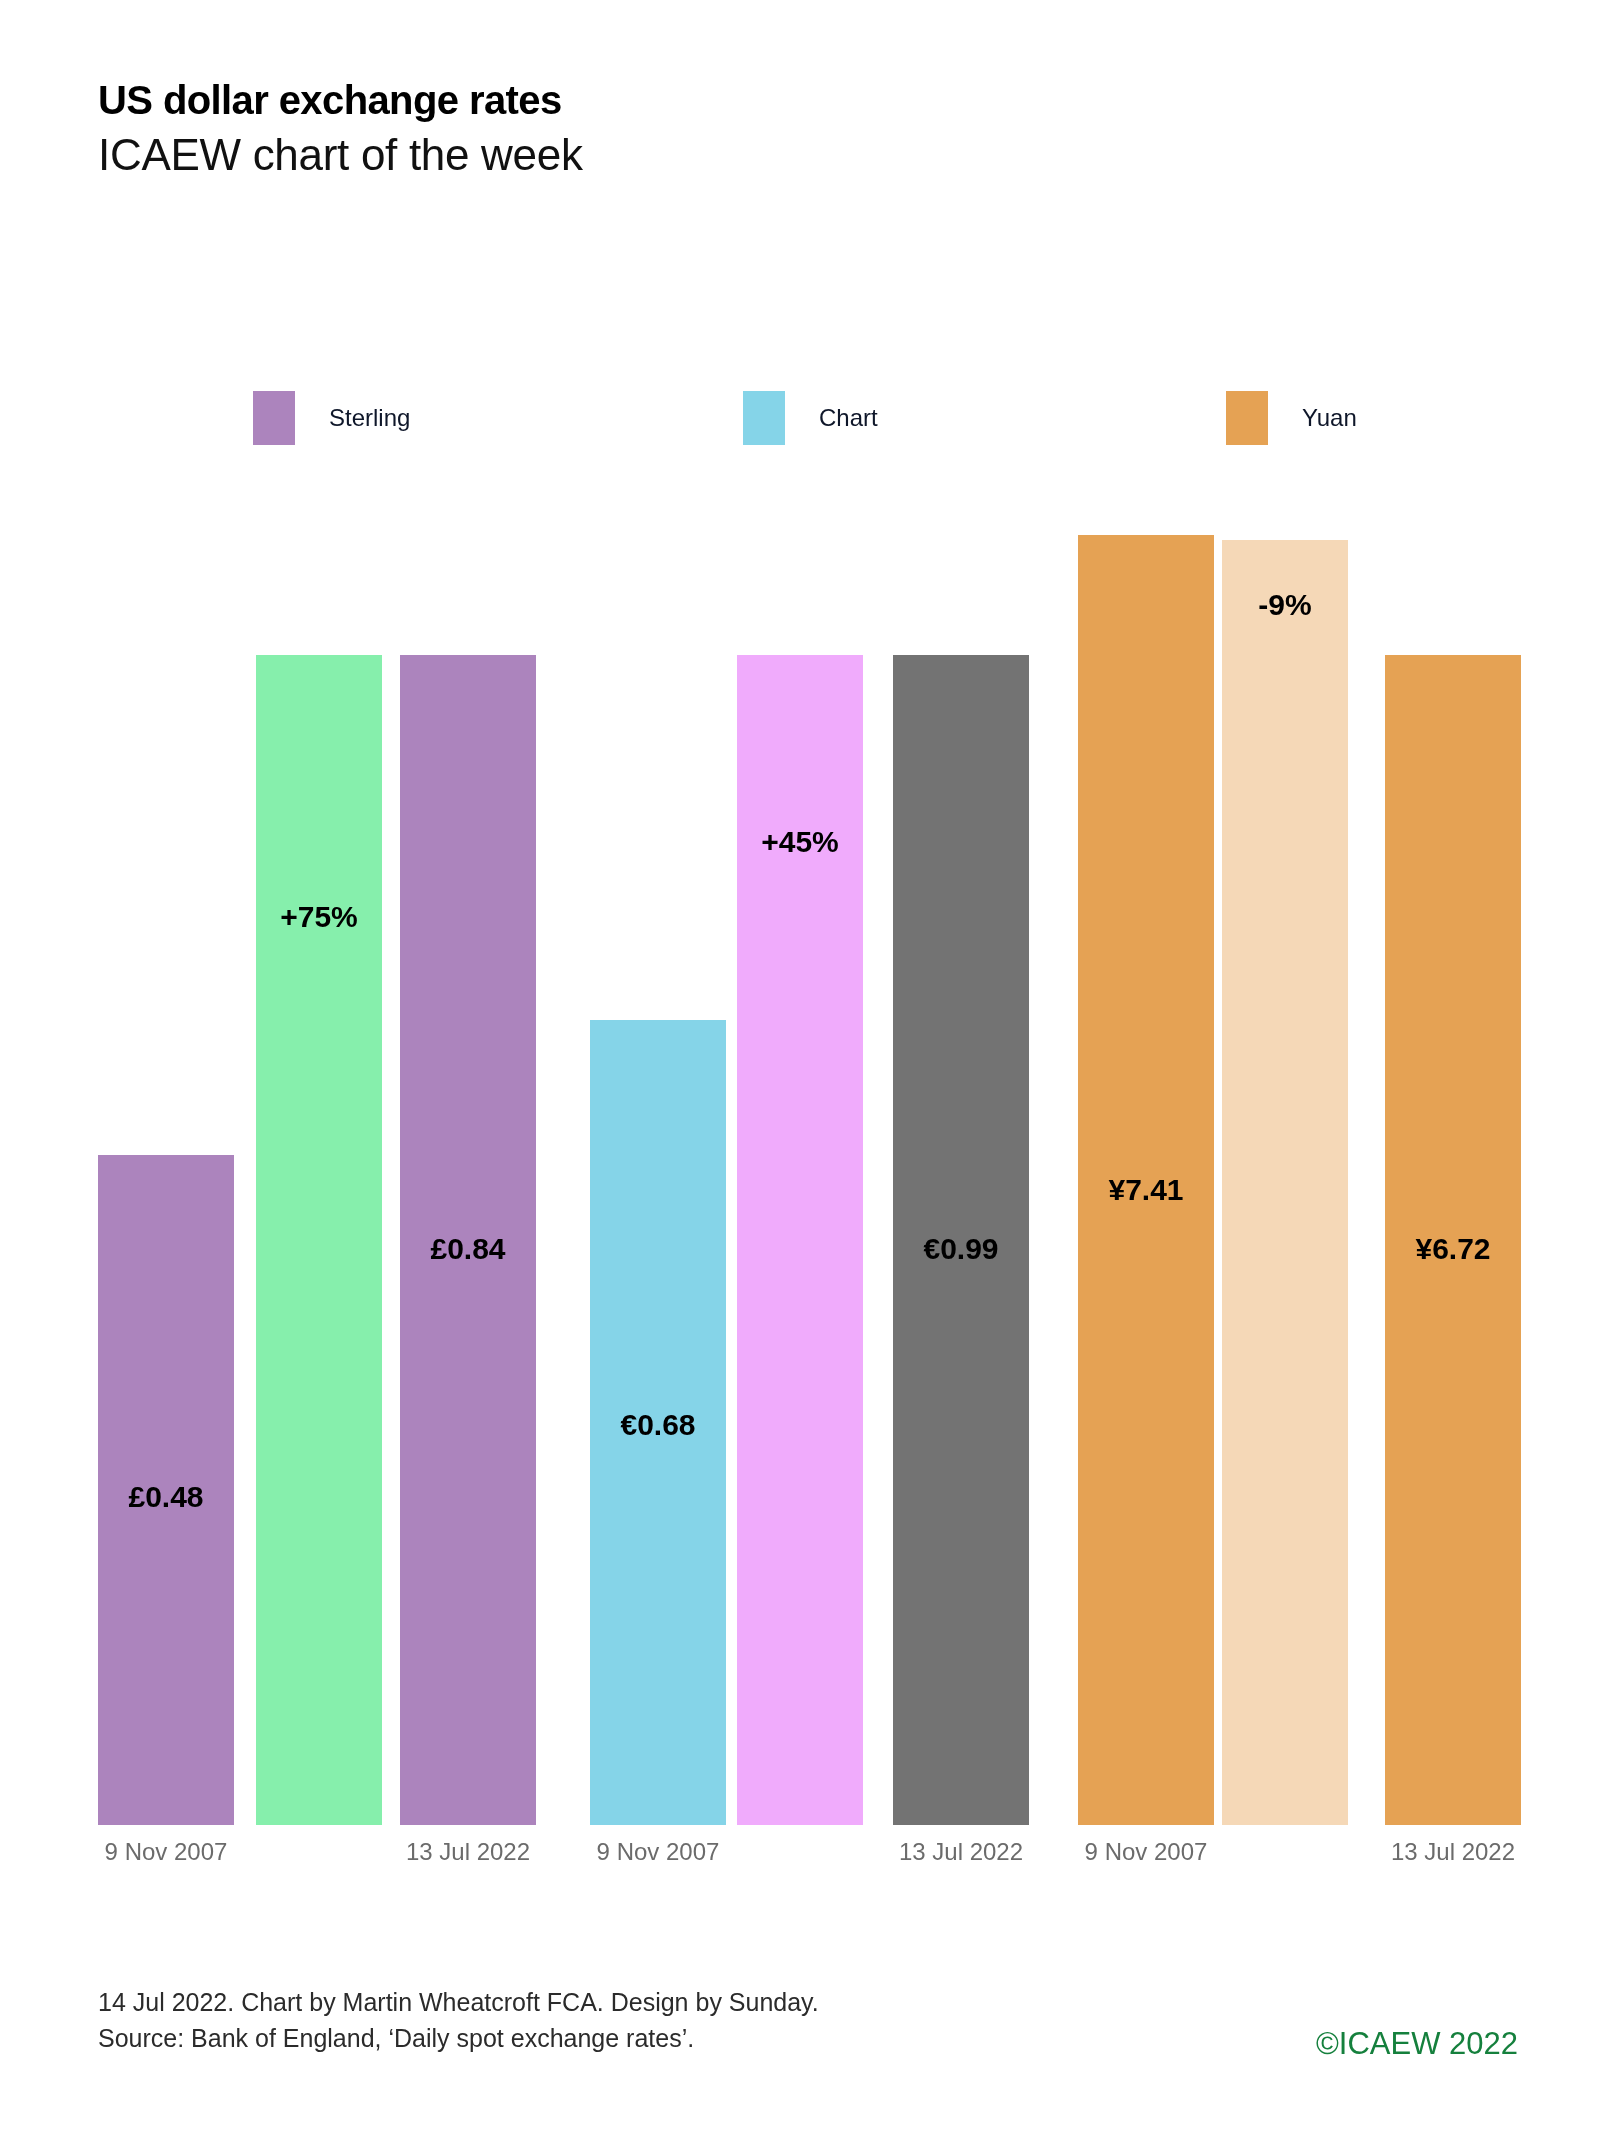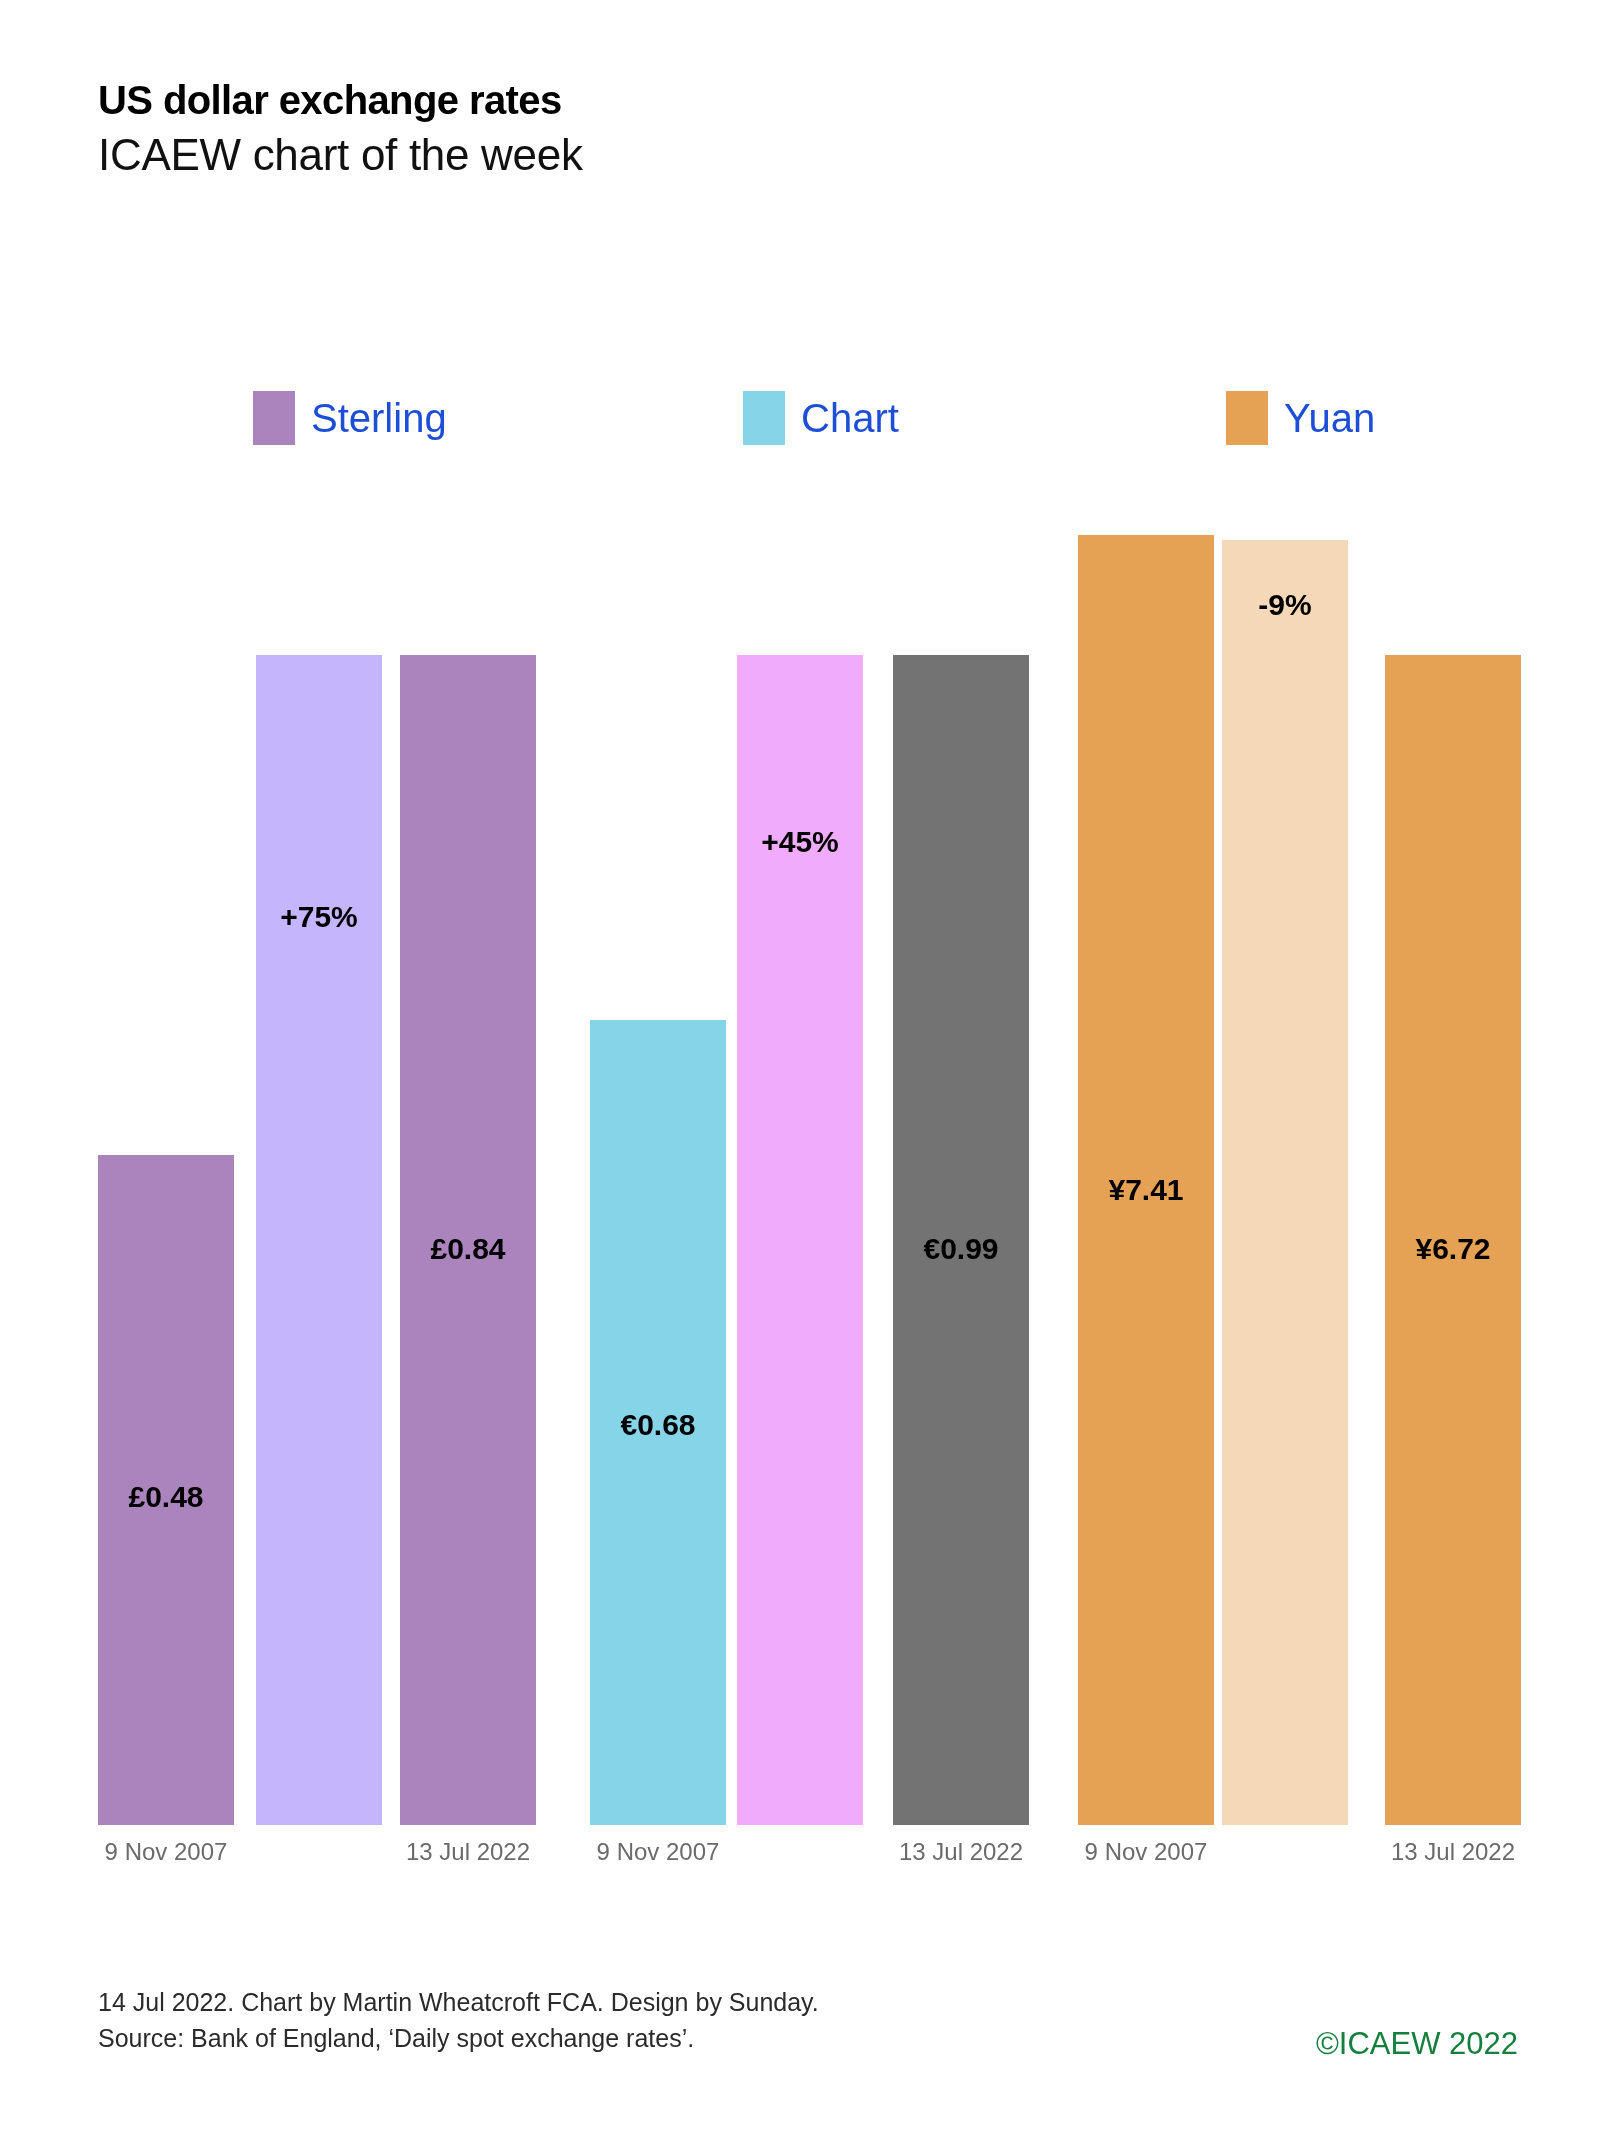--- a/index.html
+++ b/index.html
@@ -60,23 +60,23 @@
   }
   .legend-item.i0 { left: 155px; }
   .legend-item.i1 { left: 645px; }
   .legend-item.i2 { left: 1128px; }
   .legend-swatch {
     width: 42px;
     height: 54px;
     display: block;
   }
   .legend-label {
-    margin-left: 16px;
-    font-size: 40px;
-    color: #1d4ed8;
+    margin-left: 34px;
+    font-size: 24px;
+    color: #0f172a;
     white-space: nowrap;
   }
 
   
   .plot {
     position: absolute;
     left: 0px;
     top: 0px;
     width: 1600px;
     height: 2133px;
@@ -158,21 +158,21 @@
       <div class="legend-item i2">
         <span class="legend-swatch" style="background: rgb(229, 162, 84);"></span>
         <span class="legend-label">Yuan</span>
       </div>
     </div>
 
   <div class="plot" id="plot-root">
       <div class="bar" style="left: 98px; width: 136px; top: 1155px; height: 670px; background: rgb(172, 132, 189);">
         <span class="bar-value" style="top: 325px;">£0.48</span>
       </div>
-      <div class="bar" style="left: 256px; width: 126px; top: 655px; height: 1170px; background: #c4b5fd;">
+      <div class="bar" style="left: 256px; width: 126px; top: 655px; height: 1170px; background: #86efac;">
         <span class="bar-value" style="top: 245px;">+75%</span>
       </div>
       <div class="bar" style="left: 400px; width: 136px; top: 655px; height: 1170px; background: rgb(172, 132, 189);">
         <span class="bar-value" style="top: 577px;">£0.84</span>
       </div>
       <div class="bar" style="left: 590px; width: 136px; top: 1020px; height: 805px; background: rgb(133, 212, 232);">
         <span class="bar-value" style="top: 388px;">€0.68</span>
       </div>
       <div class="bar" style="left: 737px; width: 126px; top: 655px; height: 1170px; background: #f0abfc;">
         <span class="bar-value" style="top: 170px;">+45%</span>

